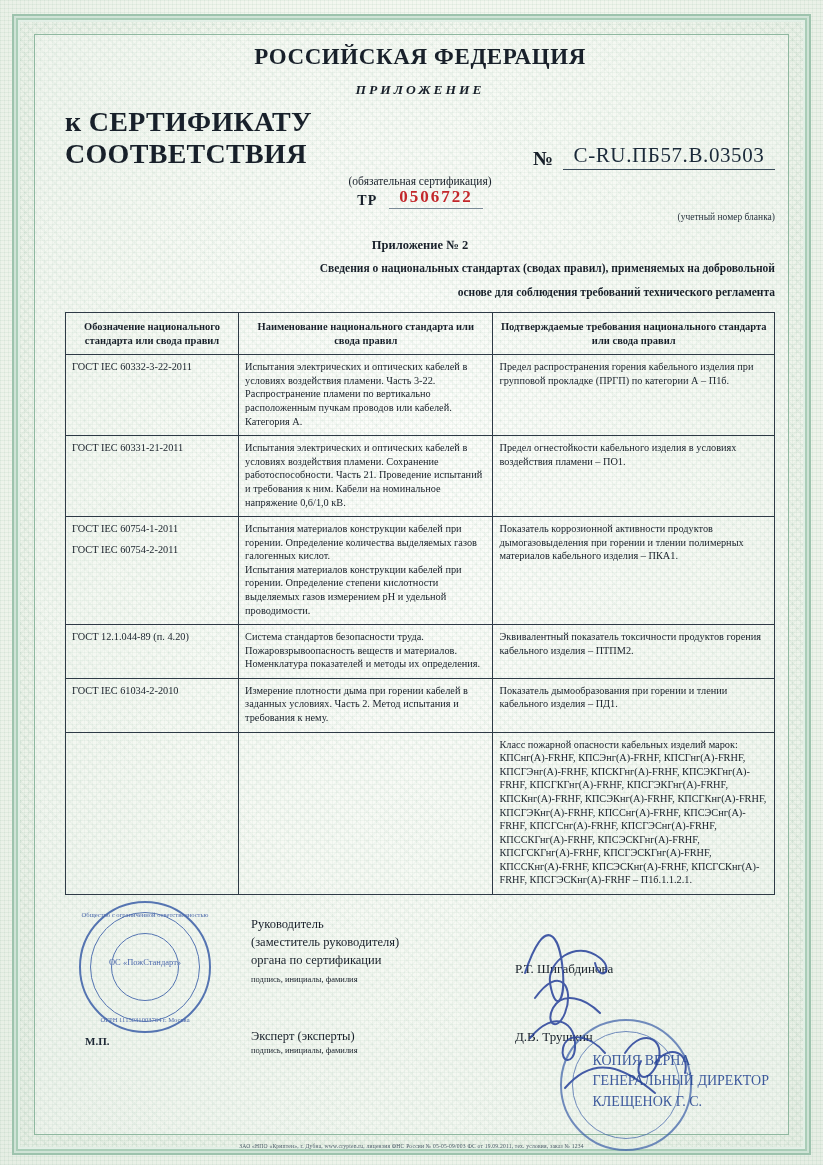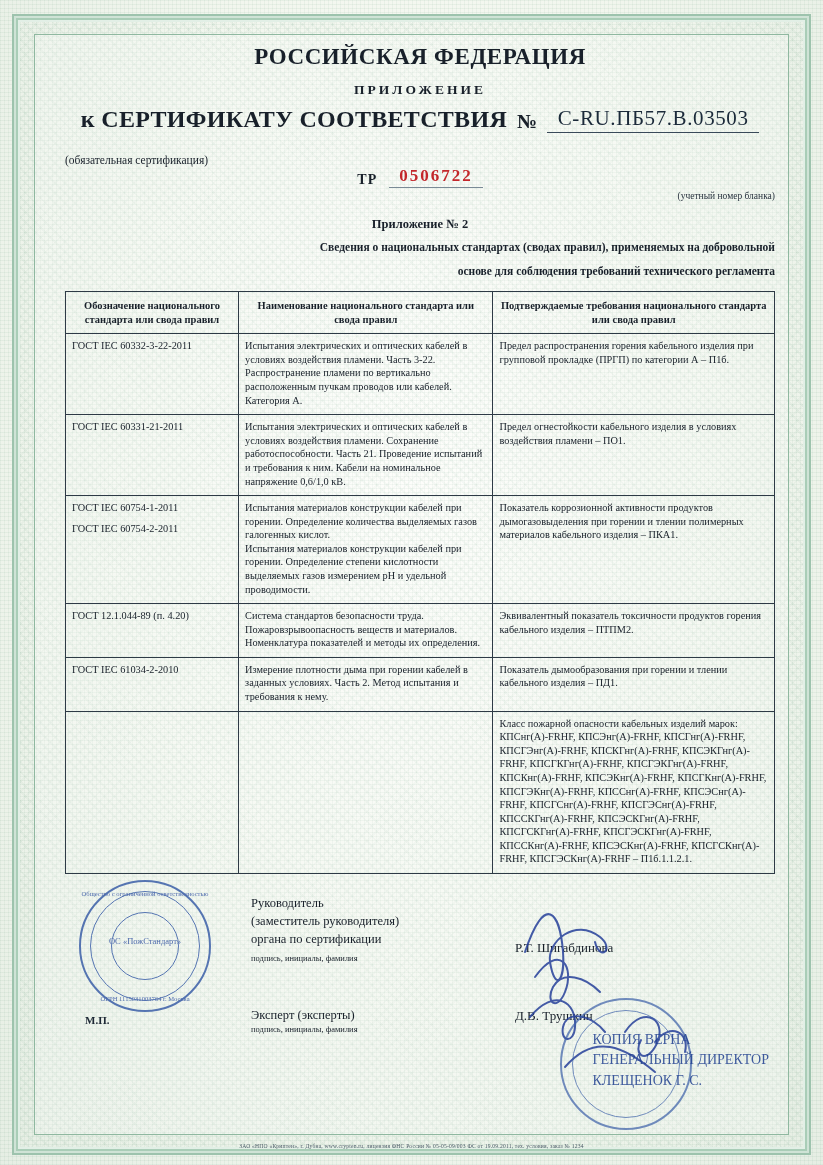--- a/index.html
+++ b/index.html
@@ -31,34 +31,34 @@
     border:1px solid #8fb8a0;
     background:rgba(255,255,255,.25);
   }
   .content{position:absolute;left:48px;top:44px;right:48px;padding-left:17px;}
 
   .title1{
     text-align:center;font-weight:bold;font-size:23px;letter-spacing:.6px;
     font-family:"Liberation Serif", serif;
   }
   .title2{
-    text-align:center;font-weight:bold;font-size:13.5px;letter-spacing:3px;margin-top:12px;
+    text-align:center;font-weight:bold;font-size:13.5px;letter-spacing:3px;margin-top:12px;font-style:italic;
   }
   .title3row{
     display:flex;align-items:flex-end;justify-content:center;gap:10px;margin-top:8px;
   }
   .title3{
-    font-weight:bold;font-size:24px;letter-spacing:.3px;
+    font-weight:bold;font-size:28px;letter-spacing:.3px;
   }
   .numsign{font-weight:bold;font-size:20px;}
   .certnum{
     font-size:21px;letter-spacing:.6px;color:#1b2a3a;
     border-bottom:1px solid #3a4a5a;padding:0 6px 1px 6px;min-width:200px;text-align:center;
   }
-  .subnote{text-align:left;font-size:11.5px;margin-top:21px;}
+  .subnote{text-align:center;font-size:11.5px;margin-top:5px;}
   .trrow{
     display:flex;align-items:flex-end;justify-content:center;gap:12px;
   }
   .trlabel{font-weight:bold;font-size:14px;letter-spacing:1px;}
   .blanknum{
     color:#c3272b;font-size:17px;letter-spacing:2px;font-weight:bold;
     border-bottom:1px solid #7a8a96;padding:0 10px 1px 10px;
   }
   .blanknote{text-align:right;font-size:9.5px;margin-top:3px;margin-left:60px;color:#2a3440;}
 

